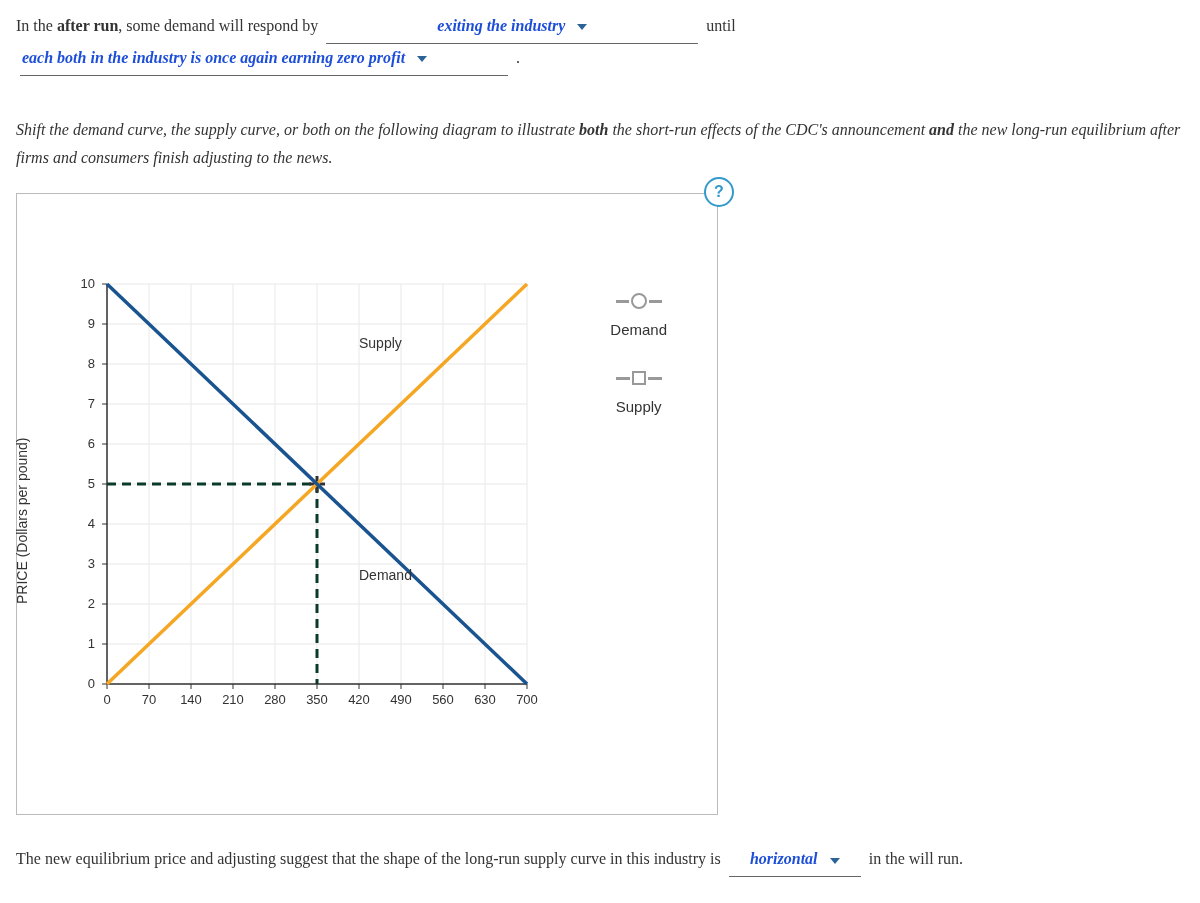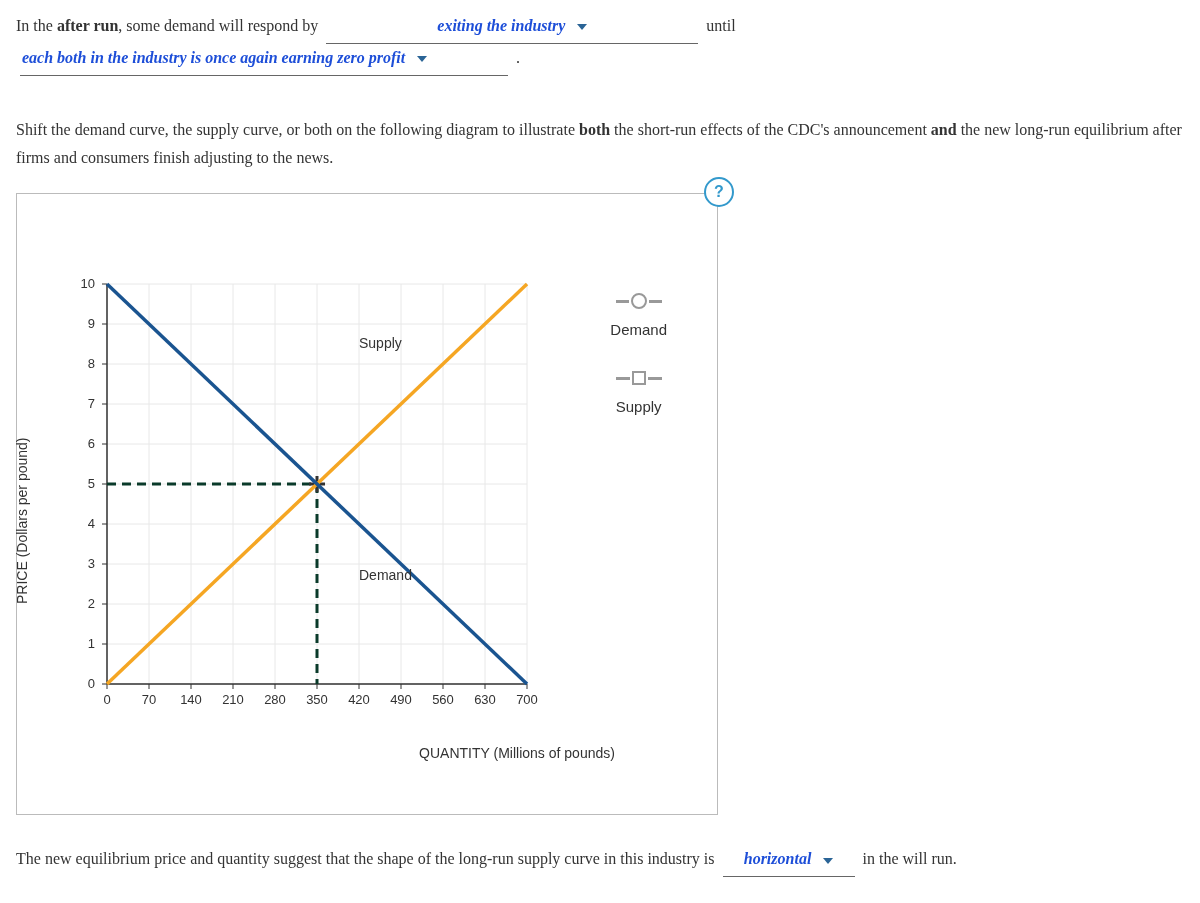--- a/index.html
+++ b/index.html
@@ -7,20 +7,21 @@
     color: #333;
     margin: 0;
     padding: 12px 16px;
     font-size: 16px;
     line-height: 1.8;
   }
   .paragraph {
     margin-bottom: 18px;
   }
   .italic {
+    font-style: italic;
   }
   .bold {
     font-weight: bold;
   }
   .dropdown {
     display: inline-block;
     border-bottom: 1px solid #666;
     color: #1d4ed8;
     font-weight: bold;
     font-style: italic;
@@ -237,21 +238,20 @@
       <line x1="90" x2="300" y1="290" y2="290" stroke="#0a3a2a" stroke-width="3" stroke-dasharray="9,6"></line>
       <line x1="300" x2="300" y1="290" y2="490" stroke="#0a3a2a" stroke-width="3" stroke-dasharray="9,6"></line>
       <line x1="292" x2="308" y1="290" y2="290" stroke="#333" stroke-width="3"></line>
       <line x1="300" x2="300" y1="282" y2="298" stroke="#333" stroke-width="3"></line>
       <path d="M90,490 L510,90" stroke="#f5a623" stroke-width="3.5" fill="none"></path>
       <path d="M90,90 L510,490" stroke="#1a5490" stroke-width="3.5" fill="none"></path>
       <text x="342" y="153.99999999999994" class="series-label">Supply</text>
       <text x="342" y="386" class="series-label">Demand</text>
     </svg>
 
-  <div class="x-axis-label" style="left:280px; bottom:48px; transform:none;">QUANTITY (Millions of pounds)</div>
 
   <div class="legend">
     <div class="legend-item">
       <div class="legend-marker">
         <div class="le-line"></div>
           <div class="le-circle"></div>
           <div class="le-line"></div>
       </div>
       <span>Demand</span>
     </div>
@@ -260,19 +260,19 @@
         <div class="le-line"></div>
           <div class="le-square"></div>
           <div class="le-line"></div>
       </div>
       <span>Supply</span>
     </div>
   </div>
 </div>
 
 <div class="paragraph">
-  <span>The new equilibrium price and quantity suggest that the shape of the long-run supply curve in this industry is </span>
+  <span>The new equilibrium price and adjusting suggest that the shape of the long-run supply curve in this industry is </span>
   <span class="dropdown" style="min-width:120px">
     <span>horizontal</span>
     <span class="caret"></span>
   </span>
   <span> in the will run.</span>
 </div>
 
 </body></html>

